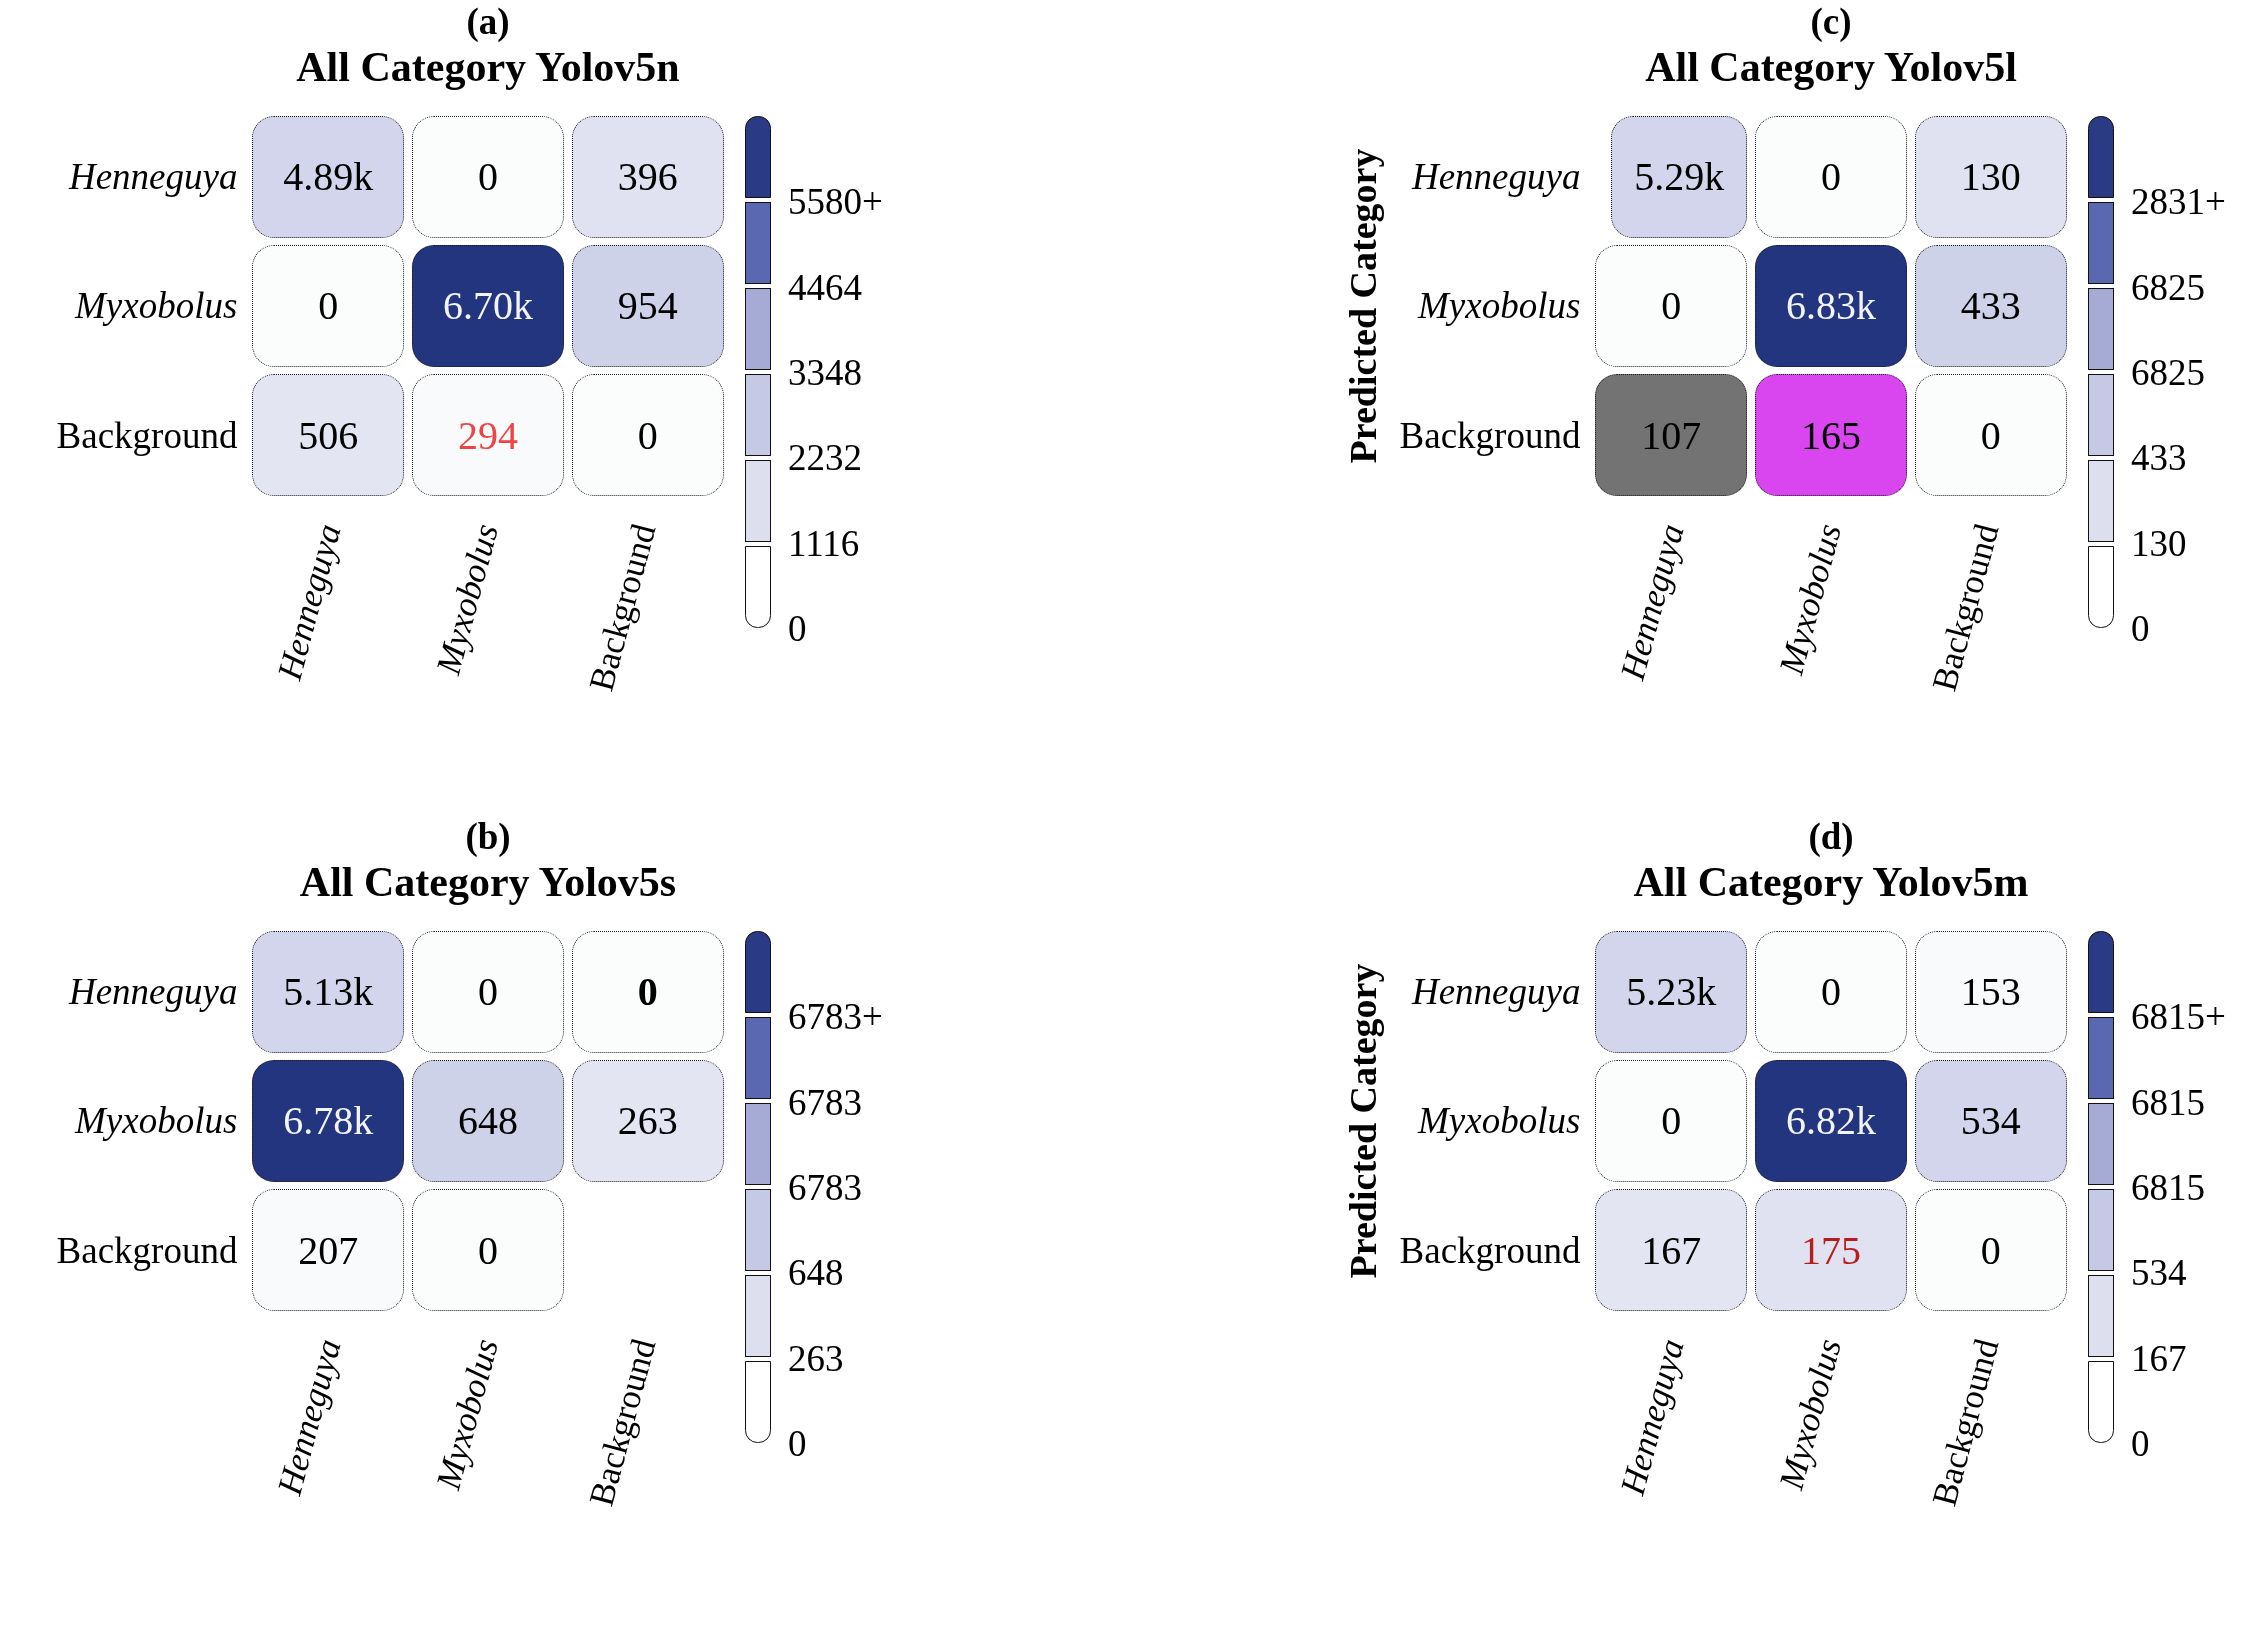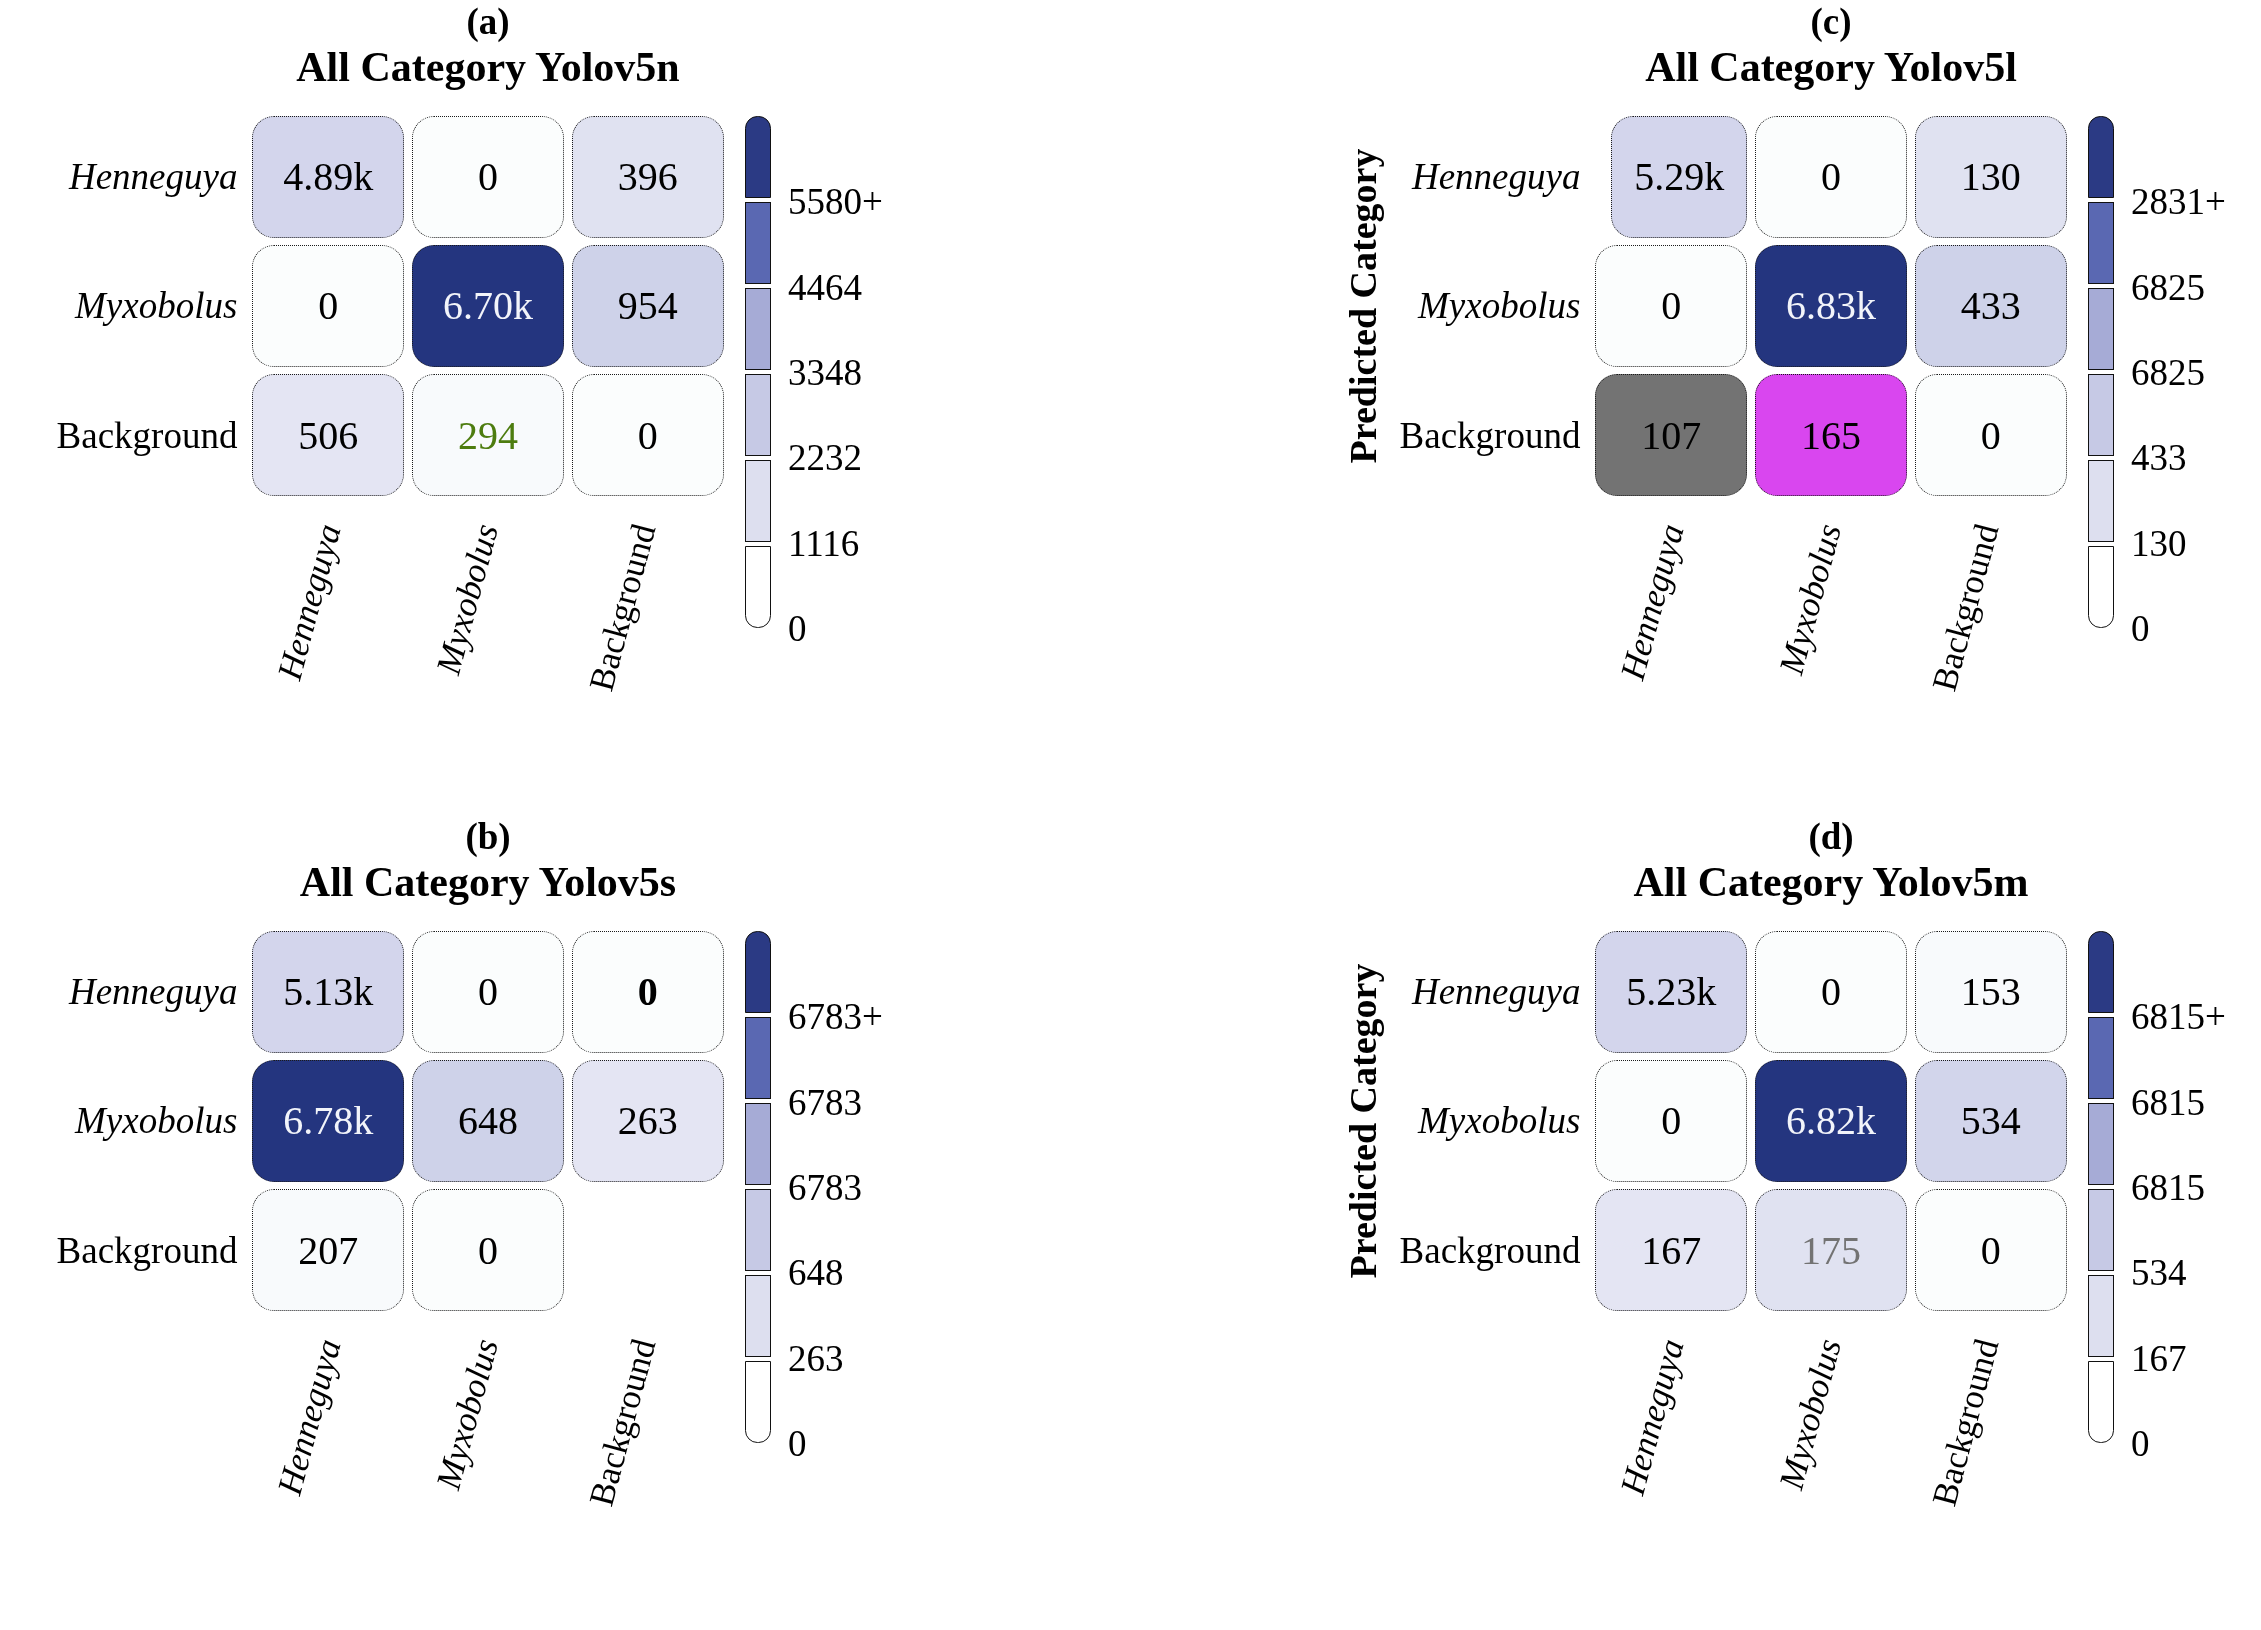--- a/index.html
+++ b/index.html
@@ -58,21 +58,21 @@
         <div class="rowlab">Background</div>
       </div>
     <div class="cells">
         <div class="cell" style="background: rgb(211, 213, 236); color: rgb(0, 0, 0);">4.89k</div>
         <div class="cell" style="background: rgb(251, 253, 253); color: rgb(0, 0, 0);">0</div>
         <div class="cell" style="background: rgb(224, 226, 241); color: rgb(0, 0, 0);">396</div>
         <div class="cell" style="background: rgb(251, 253, 253); color: rgb(0, 0, 0);">0</div>
         <div class="cell" style="background: rgb(36, 53, 127); color: rgb(242, 244, 250);">6.70k</div>
         <div class="cell" style="background: rgb(206, 210, 233); color: rgb(0, 0, 0);">954</div>
         <div class="cell" style="background: rgb(228, 229, 243); color: rgb(0, 0, 0);">506</div>
-        <div class="cell" style="background: rgb(248, 250, 252); color: #4d7c0f; text-align: right;">294</div>
+        <div class="cell" style="background: rgb(248, 250, 252); color: #ef4444; text-align: right;">294</div>
         <div class="cell" style="background: rgb(251, 253, 253); color: rgb(0, 0, 0);">0</div>
       </div>
     <div class="cbar">
         <div class="seg" style="background: rgb(43, 58, 132);"></div>
         <div class="seg" style="background: rgb(90, 104, 178);"></div>
         <div class="seg" style="background: rgb(166, 171, 214);"></div>
         <div class="seg" style="background: rgb(198, 201, 229);"></div>
         <div class="seg" style="background: rgb(221, 223, 239);"></div>
         <div class="seg" style="background: rgb(255, 255, 255);"></div>
       </div>
@@ -213,21 +213,21 @@
         <div class="rowlab">Background</div>
       </div>
     <div class="cells">
         <div class="cell" style="background: rgb(211, 213, 236); color: rgb(0, 0, 0);">5.23k</div>
         <div class="cell" style="background: rgb(251, 253, 253); color: rgb(0, 0, 0);">0</div>
         <div class="cell" style="background: rgb(248, 250, 252); color: rgb(0, 0, 0);">153</div>
         <div class="cell" style="background: rgb(251, 253, 253); color: rgb(0, 0, 0);">0</div>
         <div class="cell" style="background: rgb(36, 53, 127); color: rgb(242, 244, 250);">6.82k</div>
         <div class="cell" style="background: rgb(210, 213, 235); color: rgb(0, 0, 0);">534</div>
         <div class="cell" style="background: rgb(228, 229, 243); color: rgb(0, 0, 0);">167</div>
-        <div class="cell" style="background: rgb(224, 226, 241); color: #737373;">175</div>
+        <div class="cell" style="background: rgb(224, 226, 241); color: #b91c1c;">175</div>
         <div class="cell" style="background: rgb(251, 253, 253); color: rgb(0, 0, 0);">0</div>
       </div>
     <div class="cbar">
         <div class="seg" style="background: rgb(43, 58, 132);"></div>
         <div class="seg" style="background: rgb(90, 104, 178);"></div>
         <div class="seg" style="background: rgb(166, 171, 214);"></div>
         <div class="seg" style="background: rgb(198, 201, 229);"></div>
         <div class="seg" style="background: rgb(221, 223, 239);"></div>
         <div class="seg" style="background: rgb(255, 255, 255);"></div>
       </div>

